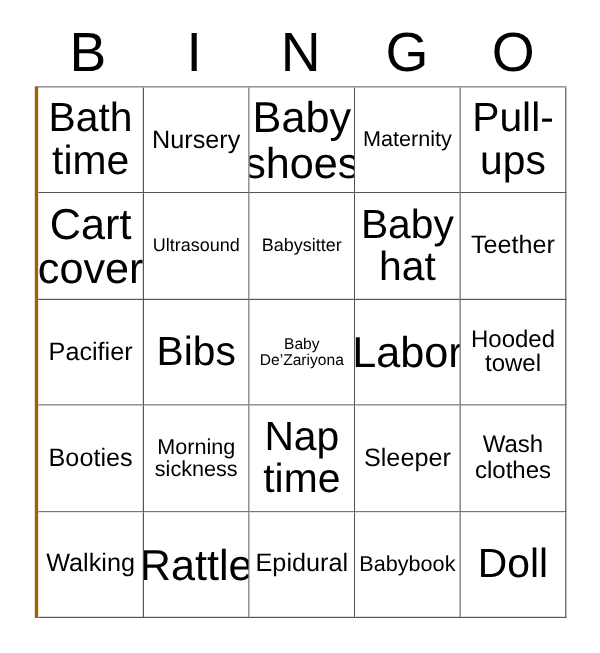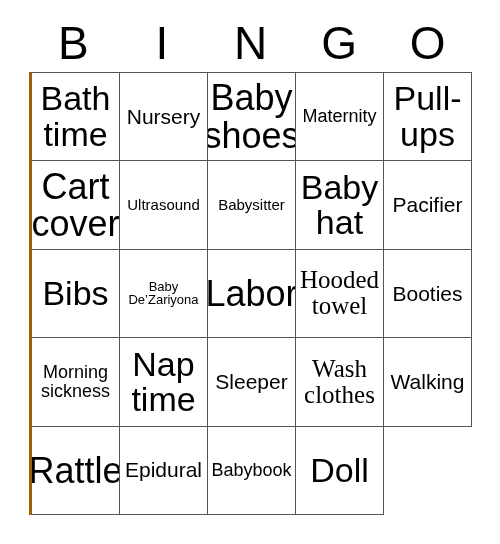--- a/index.html
+++ b/index.html
@@ -67,21 +67,21 @@
     line-height: 1.04;
     font-weight: 400;
     color: #000000;
     word-break: normal;
     hyphens: none;
   }
 
   
   .fs-xxl .cell-text { font-size: 34px; }
   .fs-xl  .cell-text { font-size: 36px; }
-  .fs-lg  .cell-text { font-size: 25px; font-family: Liberation Serif, serif; }
+  .fs-lg  .cell-text { font-size: 20px; }
   .fs-md  .cell-text { font-size: 21px; text-align: center; }
   .fs-sm  .cell-text { font-size: 18px; }
   .fs-xs  .cell-text { font-size: 15px; }
   .fs-xxs .cell-text { font-size: 13px; }
 </style>
 </head>
 <body>
 
 <div class="card">
 
@@ -113,20 +113,23 @@
         <span class="cell-text">Cart cover</span>
       </div>
       <div class="cell fs-xs">
         <span class="cell-text">Ultrasound</span>
       </div>
       <div class="cell fs-xs">
         <span class="cell-text">Babysitter</span>
       </div>
       <div class="cell fs-xxl">
         <span class="cell-text">Baby hat</span>
+      </div>
+      <div class="cell fs-md">
+        <span class="cell-text">Teether</span>
       </div>
       <div class="cell fs-md">
         <span class="cell-text">Pacifier</span>
       </div>
       <div class="cell fs-xxl">
         <span class="cell-text">Bibs</span>
       </div>
       <div class="cell fs-xxs">
         <span class="cell-text">Baby De’Zariyona</span>
       </div>

